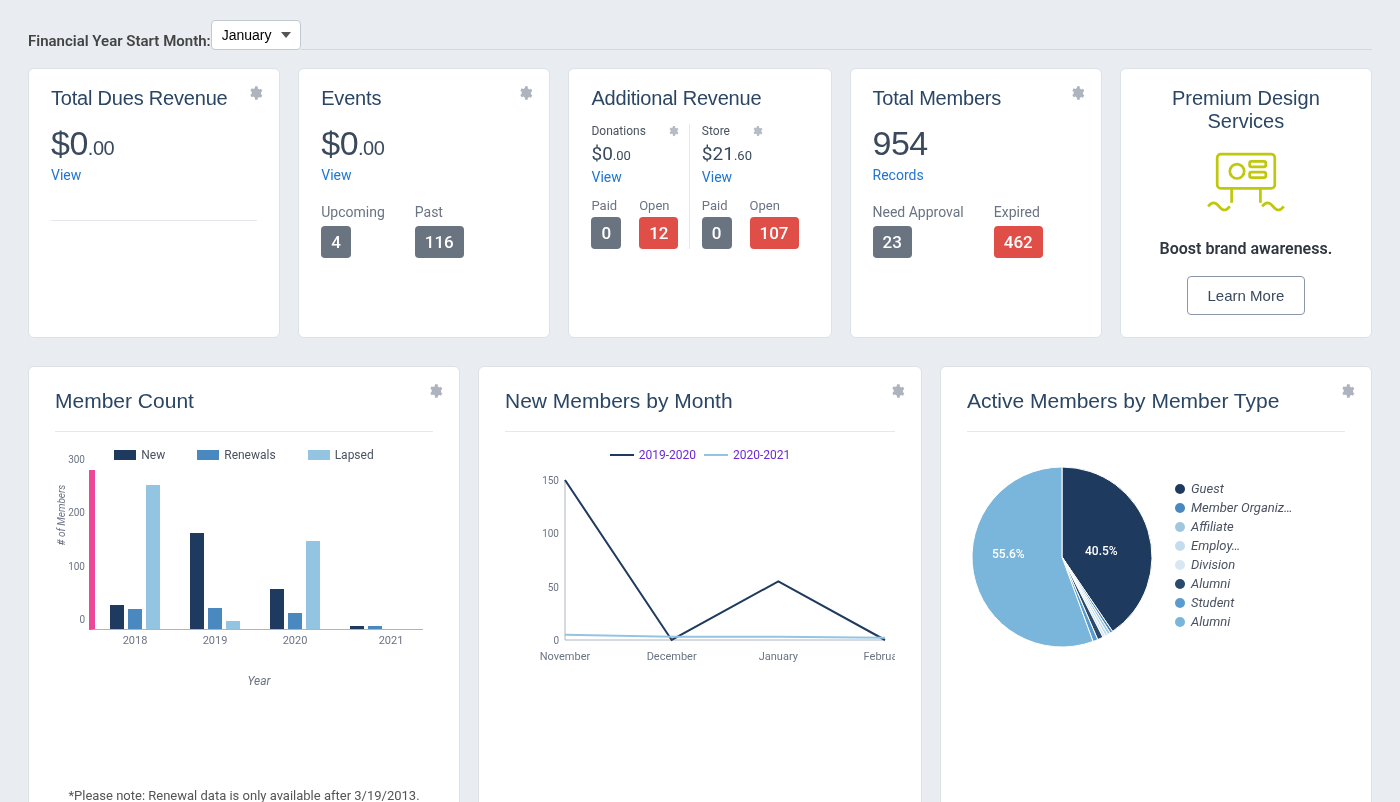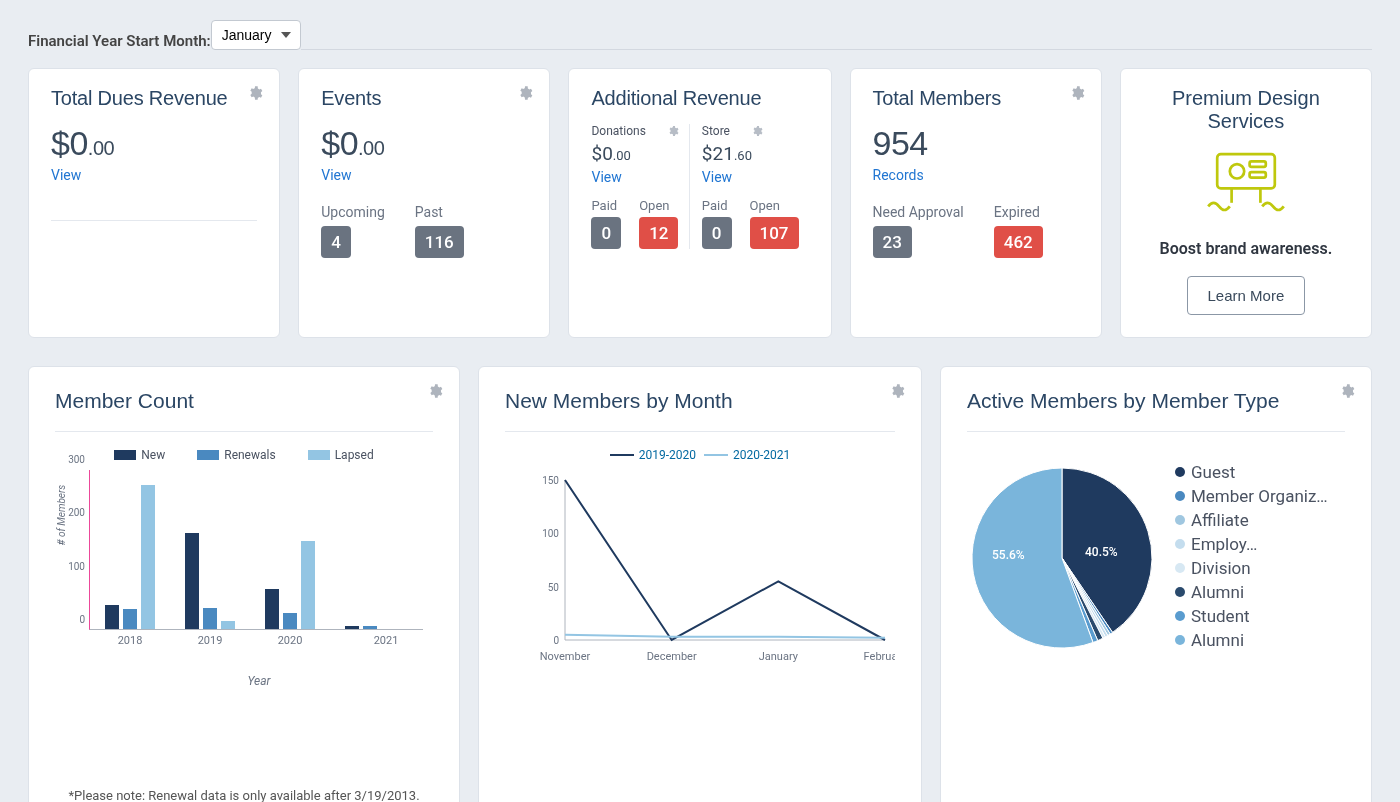--- a/index.html
+++ b/index.html
@@ -256,21 +256,21 @@
 .y-tick {
   position: absolute;
   right: 4px;
   font-size: 10px;
   color: #6b7483;
   transform: translateY(-50%);
 }
 .plot-area {
   position: absolute;
   left: 0; right: 0; top: 0; bottom: 20px;
-  border-left: 1px solid #ec4899;
+  border-left: 6px solid #ec4899;
   border-bottom: 1px solid #aeb4bd;
   text-align: center;
 }
 .bar-group { position: absolute; bottom: 0; display: flex; gap: 4px; align-items: flex-end;}
 .bar { width: 14px; }
 .bar.new { background: #1f3a5f; }
 .bar.ren { background: #4a89c0; }
 .bar.lap { background: #93c5e3; }
 .x-tick { position: absolute; bottom: -18px; font-size: 11px; color: #6b7483; transform: translateX(-50%); }
 .x-axis-label {
@@ -282,21 +282,21 @@
   margin-left: 30px;
 }
 
 
 .line-legend {
   display: flex;
   gap: 8px;
   justify-content: center;
   margin-bottom: 8px;
   font-size: 12px;
-  color: #0369a1;
+  color: #6d28d9;
 }
 .line-sw { width: 24px; height: 2px; }
 .sw-2019 { background: #1f3a5f; }
 .sw-2020 { background: #93c5e3; }
 
 
 .pie-wrap {
   display: flex;
   align-items: center;
   gap: 18px;
@@ -307,22 +307,23 @@
   height: 190px;
   position: relative;
 }
 .pie-label {
   position: absolute;
   font-size: 12px;
   color: #fff;
   font-weight: 500;
 }
 .pie-legend {
-  font-size: 17px;
+  font-size: 13px;
   color: #4a5261;
+  font-style: italic;
 }
 .pie-leg-item { display: flex; align-items: center; gap: 6px; margin-bottom: 4px; }
 .pie-sw { width: 10px; height: 10px; border-radius: 50%; }
 </style>
 </head>
 <body>
 
 <div class="topbar">
   <span class="topbar-label">Financial Year Start Month:</span>
   <span class="select-wrap">

